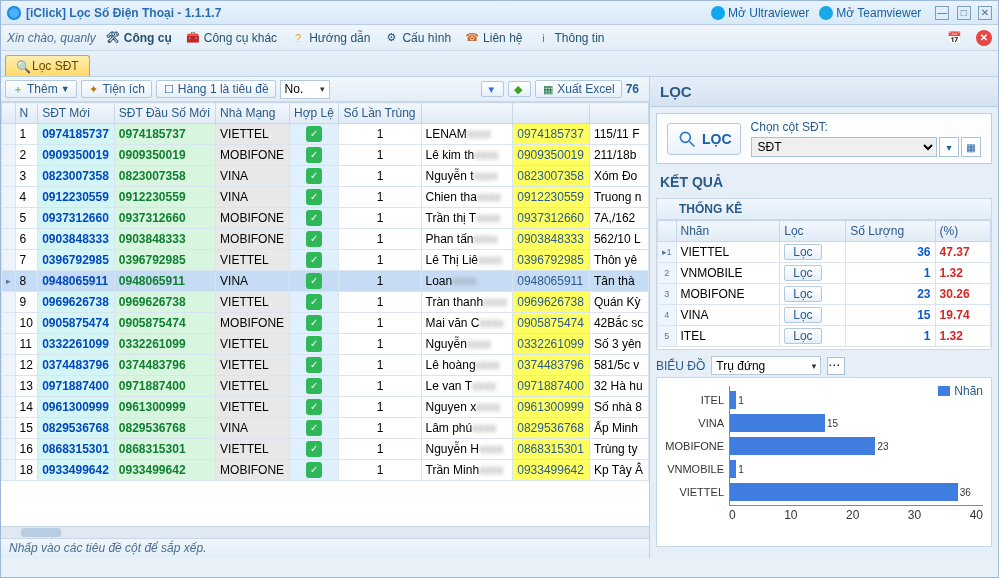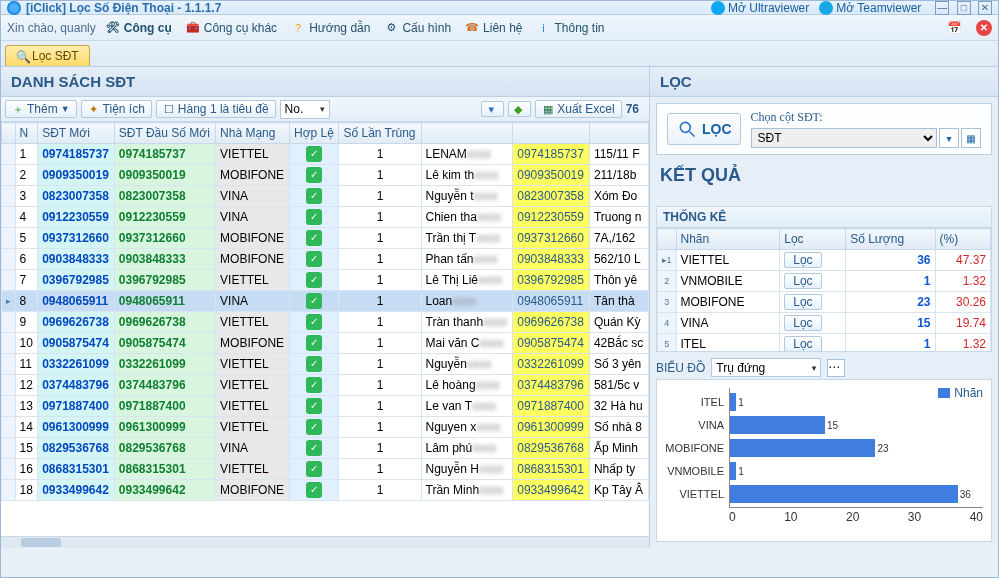--- a/index.html
+++ b/index.html
@@ -1,29 +1,29 @@
 <!DOCTYPE html>
 <html><head>
 <meta charset="utf-8">
 <style>
 * { box-sizing: border-box; margin: 0; padding: 0; font-family: "Segoe UI", Tahoma, sans-serif; font-size: 12px; }
 body { background: #e8f0f8; width: 999px; height: 578px; overflow: hidden; border: 1px solid #9db8d8; }
 
 
-.titlebar { background: linear-gradient(#e8f3fd, #d8e9f8); height: 14px; display: flex; align-items: center; padding: 0 6px; border-bottom: 1px solid #b8cde2; }
+.titlebar { background: linear-gradient(#e8f3fd, #d8e9f8); height: 24px; display: flex; align-items: center; padding: 0 6px; border-bottom: 1px solid #b8cde2; }
 .titlebar .app-icon { width: 14px; height: 14px; background: radial-gradient(circle, #4bb1ff 40%, #0078d4 70%); border-radius: 50%; margin-right: 5px; }
 .titlebar .title { color: #2a6db0; font-weight: bold; flex: 1; }
 .titlebar .ext-btn { display: flex; align-items: center; margin-right: 10px; color: #1a5fa0; cursor: pointer; }
 .titlebar .ext-btn .ico { width: 14px; height: 14px; border-radius: 50%; margin-right: 3px; }
 .uv-ico { background: #0fa8f0; } .tv-ico { background: #17a9e6; }
 .win-controls span { display: inline-block; width: 14px; height: 14px; margin-left: 4px; border: 1px solid #7b9ec0; text-align: center; line-height: 12px; font-size: 10px; cursor: pointer; color: #4a6c8f; }
 
 
 .menubar { background: linear-gradient(#f0f6fc, #e2eef8); height: 26px; display: flex; align-items: center; padding: 0 6px; border-bottom: 1px solid #c8d8e8; }
-.menubar .greet { color: #4c6e90; margin-right: 10px; }
+.menubar .greet { font-style: italic; color: #4c6e90; margin-right: 10px; }
 .menubar .menu-item { display: flex; align-items: center; margin-right: 14px; color: #24526f; cursor: pointer; }
 .menubar .menu-item .mi-ico { width: 14px; height: 14px; margin-right: 4px; display: flex; align-items: center; justify-content: center; font-size: 11px; }
 .menubar .menu-item.active { font-weight: bold; }
 .menubar .spacer { flex: 1; }
 .menubar .license { color: #d0404e; font-style: italic; }
 .menubar .cal-ico { color: #c04040; margin-right: 4px; }
 .menubar .close-round { width: 16px; height: 16px; border-radius: 50%; background: #e84545; color: #fff; text-align: center; line-height: 15px; margin-left: 10px; cursor: pointer; font-weight: bold; font-size: 10px; }
 
 
 .tabstrip { background: linear-gradient(#e8f1fa, #deeaf6); height: 26px; display: flex; align-items: flex-end; padding-left: 4px; border-bottom: 1px solid #bcd0e4; }
@@ -66,34 +66,34 @@
 tr.sel td.c-sdt, tr.sel td.c-sdtm { background: #c6dcf4 !important; }
 
 
 .loc-box { border: 1px solid #bcd0e4; margin: 6px; background: #fbfdff; }
 .loc-body { display: flex; align-items: center; padding: 6px 10px; }
 .loc-btn { border: 1px solid #b2c9de; background: linear-gradient(#fff, #eaf2fb); border-radius: 3px; padding: 4px 8px; display: flex; align-items: center; cursor: pointer; }
 .loc-btn .mag { width: 22px; height: 22px; margin-right: 4px; display: flex; align-items: center; justify-content: center; }
 .loc-btn .mag svg { width: 20px; height: 20px; }
 .loc-btn .lbl { color: #1a60a8; font-weight: bold; font-size: 14px; }
 .loc-col { margin-left: 10px; flex: 1; }
-.loc-col .lbl { color: #2a5a8a; margin-bottom: 3px; font-family: Liberation Serif, serif; }
+.loc-col .lbl { color: #2a5a8a; margin-bottom: 3px; }
 .loc-col .sel-area { display: flex; align-items: center; }
 .loc-col select { flex: 1; border: 1px solid #a8c0d8; height: 20px; padding: 0 2px; }
 .loc-col .mini-btn { width: 20px; height: 20px; border: 1px solid #a8c0d8; margin-left: 2px; background: #fff; cursor: pointer; display: flex; align-items: center; justify-content: center; color: #1a60a8; font-size: 10px; }
 
-.kq-hdr { font-weight: bold; font-size: 18px; color: #2a5a8a; padding: 4px 10px 0; }
-.tk-sub { background: linear-gradient(#f0f6fc, #e2eef8); color: #2a5a8a; font-weight: bold; padding: 3px 6px; border: 1px solid #c8d8e8; margin: 20px 6px 0; }
+.kq-hdr { font-weight: bold; font-size: 14px; color: #2a5a8a; padding: 4px 10px 0; }
+.tk-sub { background: linear-gradient(#f0f6fc, #e2eef8); color: #2a5a8a; font-weight: bold; padding: 3px 22px; border: 1px solid #c8d8e8; margin: 8px 6px 0; }
 .kq-grid-wrap { margin: 0 6px; border: 1px solid #c8d8e8; border-top: none; background: #fff; height: 130px; overflow: auto; }
 table.kq { border-collapse: collapse; width: 100%; }
 table.kq th { background: linear-gradient(#f2f7fc, #e0ebf6); border: 1px solid #c8d8e8; padding: 3px 4px; font-weight: normal; color: #2a5a8a; text-align: left; }
 table.kq td { border: 1px solid #d8e4f0; padding: 2px 4px; }
 .kq-loc-btn { border: 1px solid #b2c9de; background: linear-gradient(#fff, #e6f0fa); border-radius: 2px; padding: 0 8px; cursor: pointer; color: #2a5a8a; display: inline-block; }
 .kq-num { color: #1058d0; text-align: right; font-weight: bold; }
-.kq-pct { color: #d02828; text-align: right; font-weight: normal; }
+.kq-pct { color: #d02828; font-weight: bold; }
 
 .chart-row { display: flex; align-items: center; margin: 6px 6px 2px; gap: 6px; }
 .chart-row .lbl { color: #2a5a8a; }
 .chart-box { margin: 0 6px 6px; border: 1px solid #c8d8e8; background: #fff; height: 170px; position: relative; padding: 8px 8px 4px 72px; }
 .legend { position: absolute; right: 8px; top: 6px; display: flex; align-items: center; font-size: 11px; color: #2a5a8a; }
 .legend .sw { width: 12px; height: 10px; background: #3f7dde; margin-right: 4px; }
 .bars { height: 120px; border-left: 1px solid #888; border-bottom: 1px solid #888; position: relative; }
 .bar-row { position: absolute; left: 0; height: 18px; display: flex; align-items: center; }
 .bar-row .bl { position: absolute; right: 100%; margin-right: 6px; text-align: right; width: 64px; font-size: 11px; color: #333; }
 .bar-row .bar { background: #3f7dde; height: 100%; }
@@ -161,21 +161,20 @@
 <div class="tabstrip">
   <div class="tab">
     <span class="tab-ico">🔍</span>
     <span>Lọc SĐT</span>
   </div>
 </div>
 
 <div class="main">
 
   <div class="left-pane">
-    <div class="section-hdr">DANH SÁCH SĐT</div>
     <div class="tbl-toolbar">
       <span class="tbtn">
           <span class="tb-ico" style="color:#3b9e3b">＋</span>
           <span>Thêm</span>
           <span class="dd">▼</span>
         </span>
       <span class="tbtn">
           <span class="tb-ico" style="color:#c07000">✦</span>
           <span>Tiện ích</span>
         </span>
@@ -400,40 +399,41 @@
             <tr>
               <td class="row-ind"></td>
               <td>16</td>
               <td class="c-sdt">0868315301</td>
               <td class="c-sdtm">0868315301</td>
               <td class="c-nm">VIETTEL</td>
               <td class="c-hl"><span class="hl-badge">✓</span></td>
               <td class="c-slt">1</td>
               <td class="c-ten">Nguyễn H<span class="blur">xxxx</span></td>
               <td class="c-sdt2">0868315301</td>
-              <td class="c-dc">Nhấp ty</td>
+              <td class="c-dc">Trùng ty</td>
             </tr>
             <tr>
               <td class="row-ind"></td>
               <td>18</td>
               <td class="c-sdt">0933499642</td>
               <td class="c-sdtm">0933499642</td>
               <td class="c-nm">MOBIFONE</td>
               <td class="c-hl"><span class="hl-badge">✓</span></td>
               <td class="c-slt">1</td>
               <td class="c-ten">Trần Minh<span class="blur">xxxx</span></td>
               <td class="c-sdt2">0933499642</td>
               <td class="c-dc">Kp Tây Â</td>
             </tr>
           </tbody>
       </table>
     </div>
     <div class="hscroll">
         <div class="thumb"></div>
       </div>
+    <div class="footer">Nhấp vào các tiêu đề cột để sắp xếp.</div>
   </div>
 
   <div class="right-pane">
     <div class="section-hdr">LỌC</div>
     <div class="loc-box">
       <div class="loc-body">
         <div class="loc-btn">
           <span class="mag">
             <svg viewBox="0 0 24 24">
                 <circle cx="10" cy="10" r="6" fill="none" stroke="#2a78c8" stroke-width="2"></circle>

